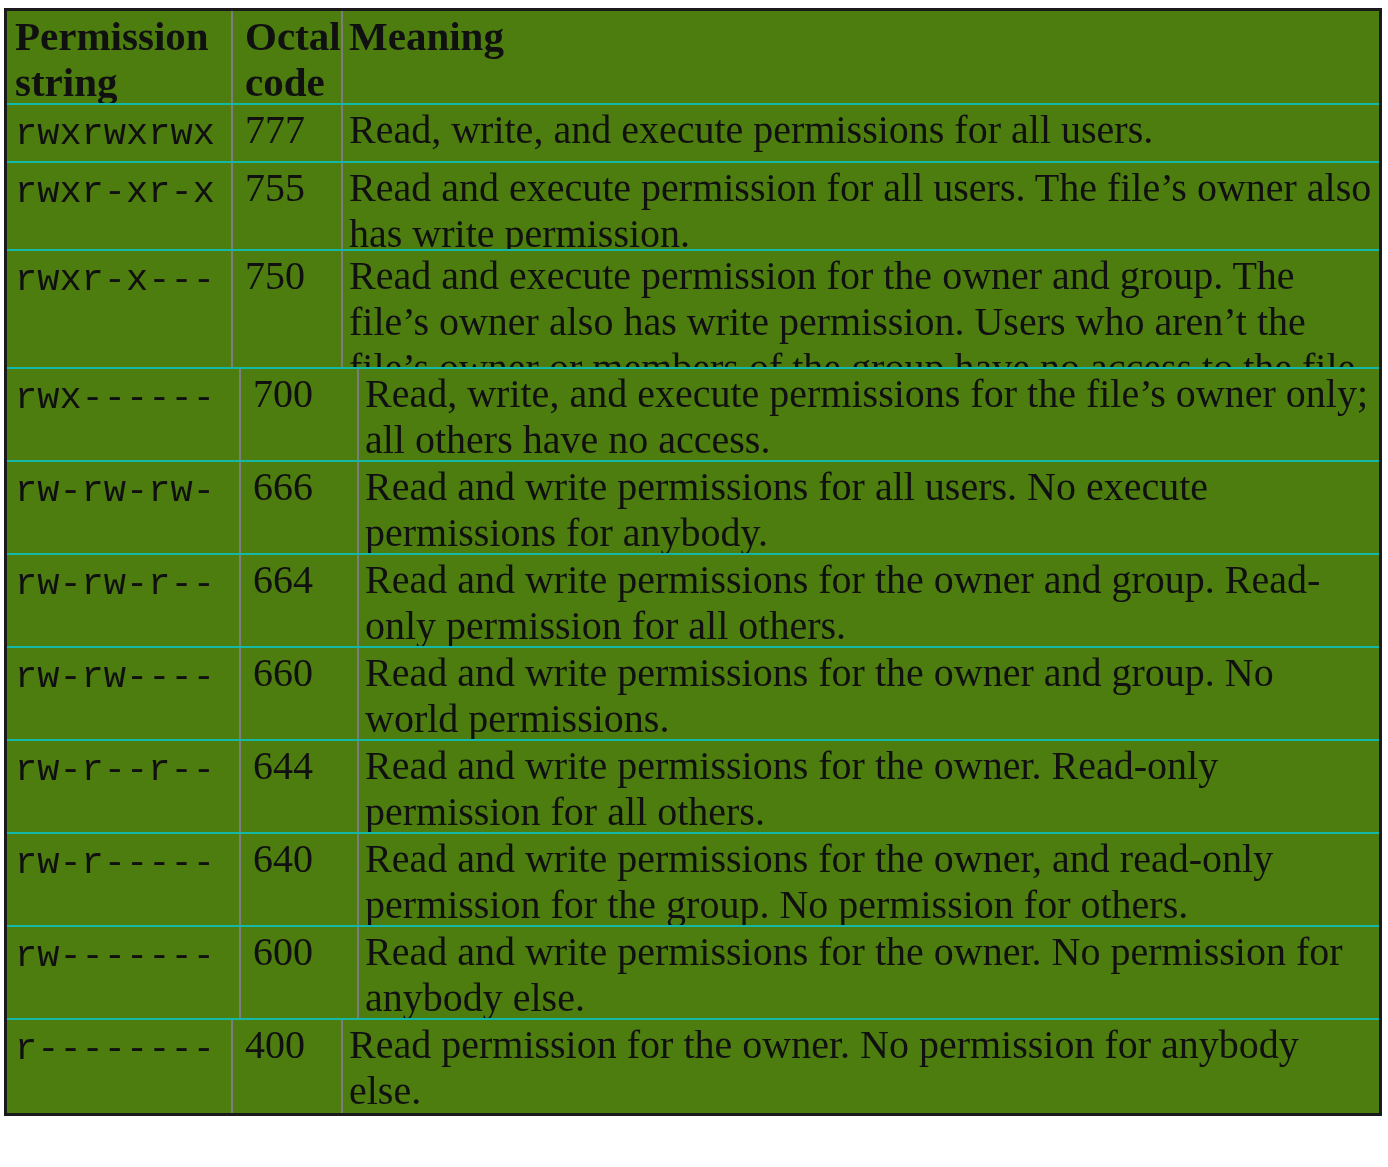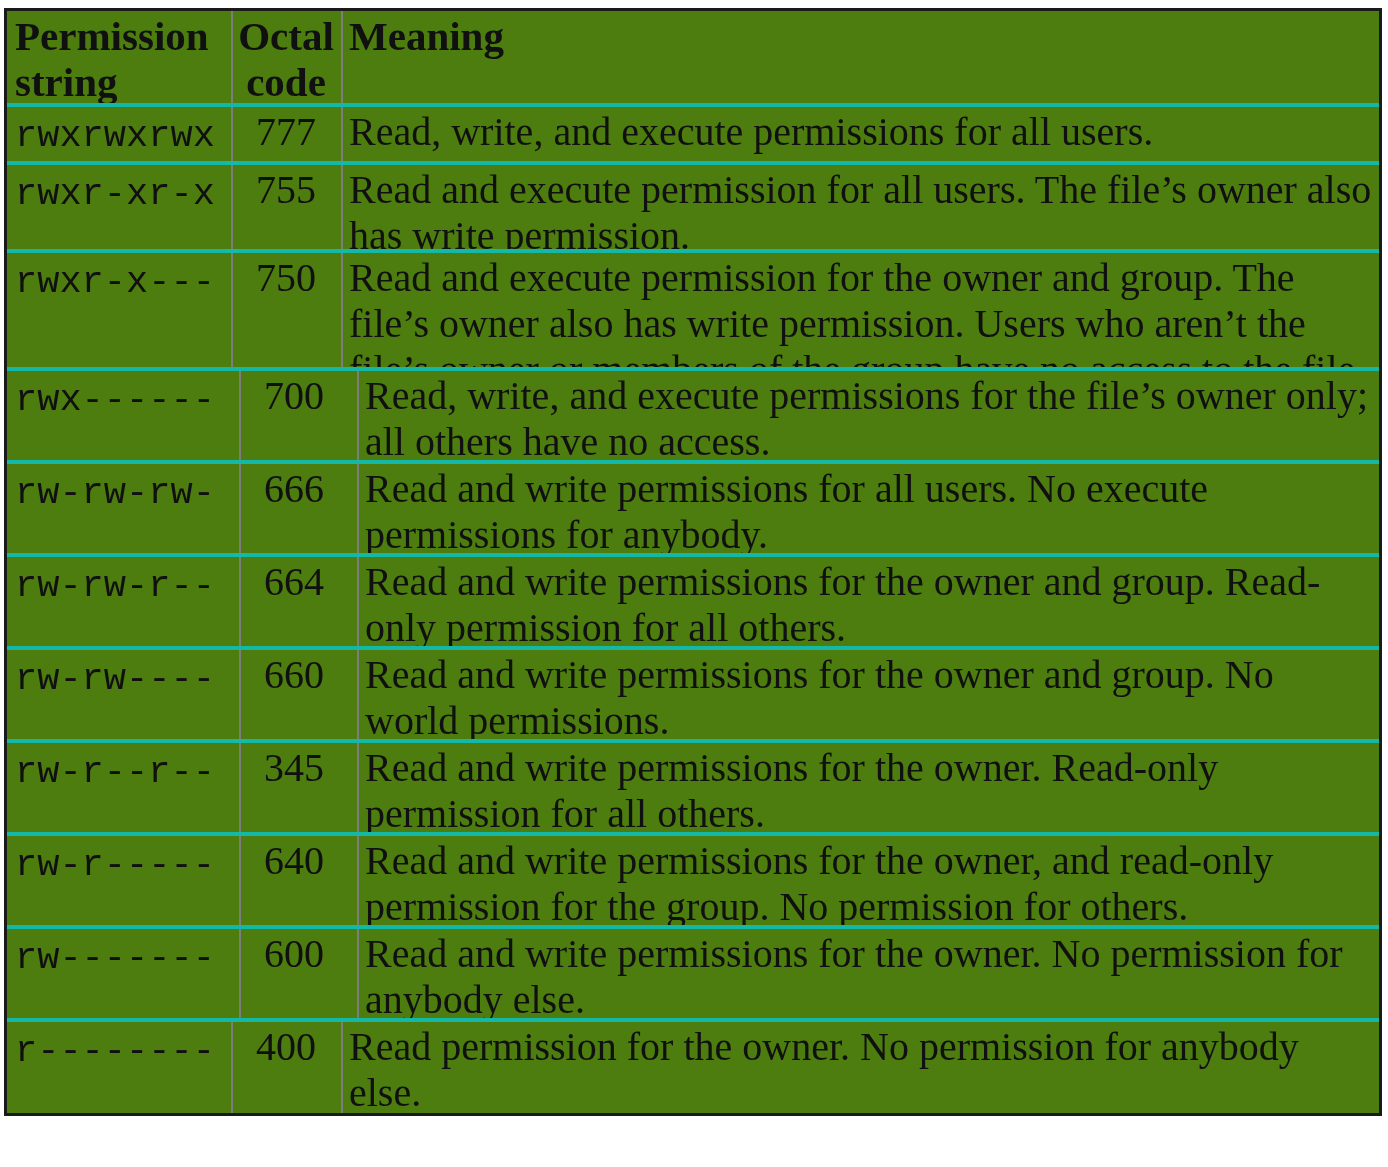--- a/index.html
+++ b/index.html
@@ -16,39 +16,38 @@
     position: absolute;
     left: 4px;
     top: 8px;
     width: 1378px;
     box-sizing: border-box;
     border: 3px solid #1a1a1a;
     background: #4d7c0f;
   }
   .row {
     display: flex;
-    border-top: 4px solid #14b8a6;
+    border-top: 2px solid #14b8a6;
     box-sizing: border-box;
   }
   .row:first-child {
     border-top: none;
   }
   .cell {
     box-sizing: border-box;
     overflow: hidden;
   }
   .c1 {
     width: 224px;
     padding: 2px 2px 0 8px;
   }
   .c2 {
     width: 110px;
     border-left: 2px solid #7d7d7d;
-    padding: 2px 2px 0 0;
-    text-align: center;
+    padding: 2px 2px 0 12px;
   }
   .c3 {
     flex: 1;
     border-left: 2px solid #7d7d7d;
     padding: 2px 2px 0 6px;
   }
   .hh  { height: 92px; }
   .h1  { height: 58px; }
   .h2s { height: 88px; }
   .h2  { height: 93px; gap: 8px; }
@@ -134,21 +133,21 @@
 
   <div class="row h2">
     <div class="cell c1 mono">rw-rw----</div>
     <div class="cell c2 octal">660</div>
     <div class="cell c3 meaning">Read and write permissions for the owner and group. No
 world permissions.</div>
   </div>
 
   <div class="row h2">
     <div class="cell c1 mono">rw-r--r--</div>
-    <div class="cell c2 octal">345</div>
+    <div class="cell c2 octal">644</div>
     <div class="cell c3 meaning">Read and write permissions for the owner. Read-only
 permission for all others.</div>
   </div>
 
   <div class="row h2">
     <div class="cell c1 mono">rw-r-----</div>
     <div class="cell c2 octal">640</div>
     <div class="cell c3 meaning">Read and write permissions for the owner, and read-only
 permission for the group. No permission for others.</div>
   </div>

